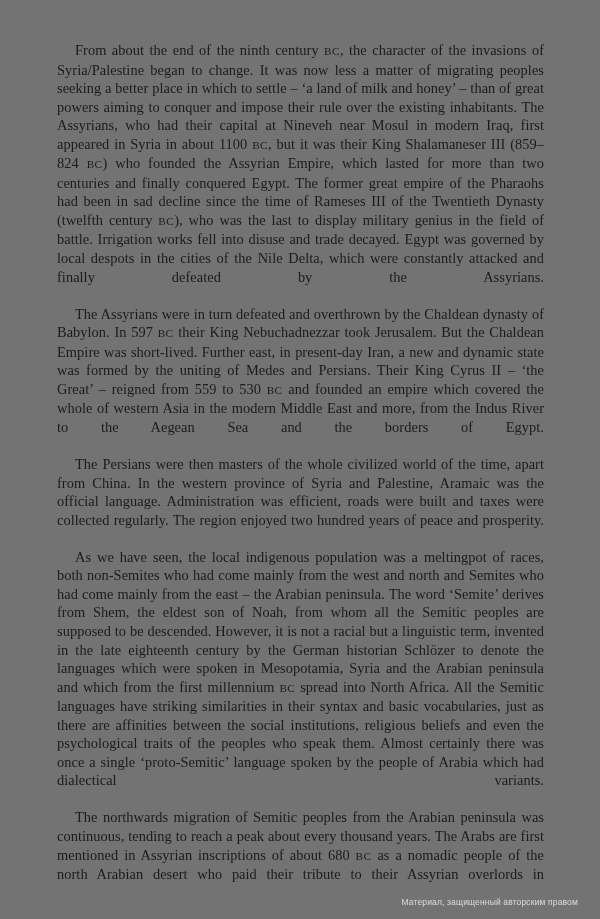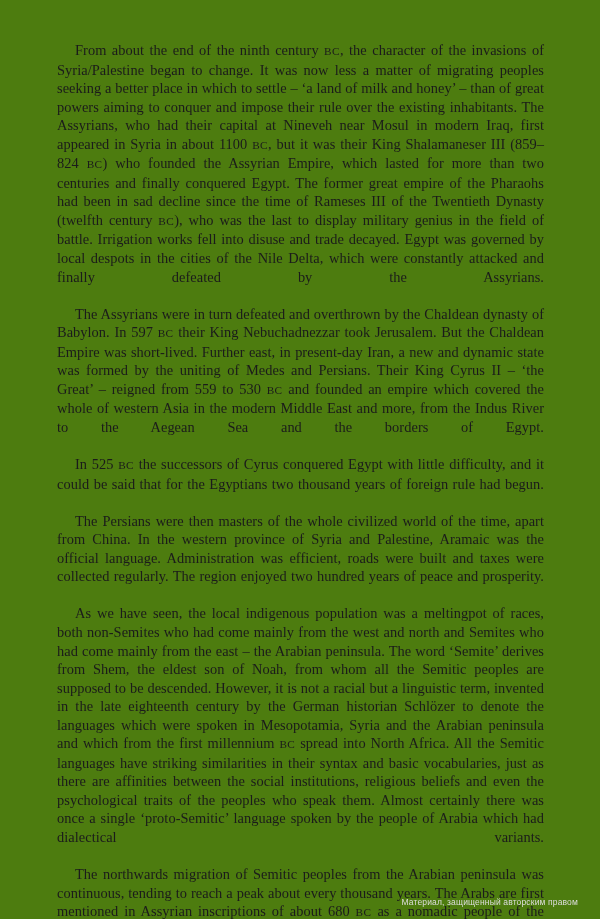--- a/index.html
+++ b/index.html
@@ -14,21 +14,21 @@
     overflow: hidden;
     font-family: "Liberation Serif", "DejaVu Serif", serif;
   }
 
   #book-page {
     position: absolute;
     left: 0;
     top: 0;
     width: 600px;
     height: 919px;
-    background: #4d7c0f;
+    background: #737373;
   }
 
   #text-column {
     position: absolute;
     left: 57px;
     top: 41px;
     width: 487px;
   }
 
   .para {
@@ -71,21 +71,20 @@
 </style>
 </head>
 <body>
 
 <div id="book-page">
 
   <div id="text-column">
 
   <p class="para"><span>From about the end of the ninth century </span><span class="sc">bc</span><span>, the character of the invasions of Syria/Palestine began to change. It was now less a matter of migrating peoples seeking a better place in which to settle – ‘a land of milk and honey’ – than of great powers aiming to conquer and impose their rule over the existing inhabitants. The Assyrians, who had their capital at Nineveh near Mosul in modern Iraq, first appeared in Syria in about 1100 </span><span class="sc">bc</span><span>, but it was their King Shalamaneser III (859–824 </span><span class="sc">bc</span><span>) who founded the Assyrian Empire, which lasted for more than two centuries and finally conquered Egypt. The former great empire of the Pharaohs had been in sad decline since the time of Rameses III of the Twentieth Dynasty (twelfth century </span><span class="sc">bc</span><span>), who was the last to display military genius in the field of battle. Irrigation works fell into disuse and trade decayed. Egypt was governed by local despots in the cities of the Nile Delta, which were constantly attacked and finally defeated by the Assyrians.</span></p>
       <p class="para"><span>The Assyrians were in turn defeated and overthrown by the Chaldean dynasty of Babylon. In 597 </span><span class="sc">bc</span><span> their King Nebuchadnezzar took Jerusalem. But the Chaldean Empire was short-lived. Further east, in present-day Iran, a new and dynamic state was formed by the uniting of Medes and Persians. Their King Cyrus II – ‘the Great’ – reigned from 559 to 530 </span><span class="sc">bc</span><span> and founded an empire which covered the whole of western Asia in the modern Middle East and more, from the Indus River to the Aegean Sea and the borders of Egypt.</span></p>
-      <p class="para"><span>In 525 </span><span class="sc">bc</span><span> the successors of Cyrus conquered Egypt with little difficulty, and it could be said that for the Egyptians two thousand years of foreign rule had begun.</span></p>
       <p class="para"><span>The Persians were then masters of the whole civilized world of the time, apart from China. In the western province of Syria and Palestine, Aramaic was the official language. Administration was efficient, roads were built and taxes were collected regularly. The region enjoyed two hundred years of peace and prosperity.</span></p>
       <p class="para"><span>As we have seen, the local indigenous population was a meltingpot of races, both non-Semites who had come mainly from the west and north and Semites who had come mainly from the east – the Arabian peninsula. The word ‘Semite’ derives from Shem, the eldest son of Noah, from whom all the Semitic peoples are supposed to be descended. However, it is not a racial but a linguistic term, invented in the late eighteenth century by the German historian Schlözer to denote the languages which were spoken in Mesopotamia, Syria and the Arabian peninsula and which from the first millennium </span><span class="sc">bc</span><span> spread into North Africa. All the Semitic languages have striking similarities in their syntax and basic vocabularies, just as there are affinities between the social institutions, religious beliefs and even the psychological traits of the peoples who speak them. Almost certainly there was once a single ‘proto-Semitic’ language spoken by the people of Arabia which had dialectical variants.</span></p>
       <p class="para"><span>The northwards migration of Semitic peoples from the Arabian peninsula was continuous, tending to reach a peak about every thousand years. The Arabs are first mentioned in Assyrian inscriptions of about 680 </span><span class="sc">bc</span><span> as a nomadic people of the north Arabian desert who paid their tribute to their Assyrian overlords in</span></p>
     </div>
 
   <div id="copyright-watermark">Материал, защищенный авторским правом</div>
 
 </div>
 
 </body></html>

